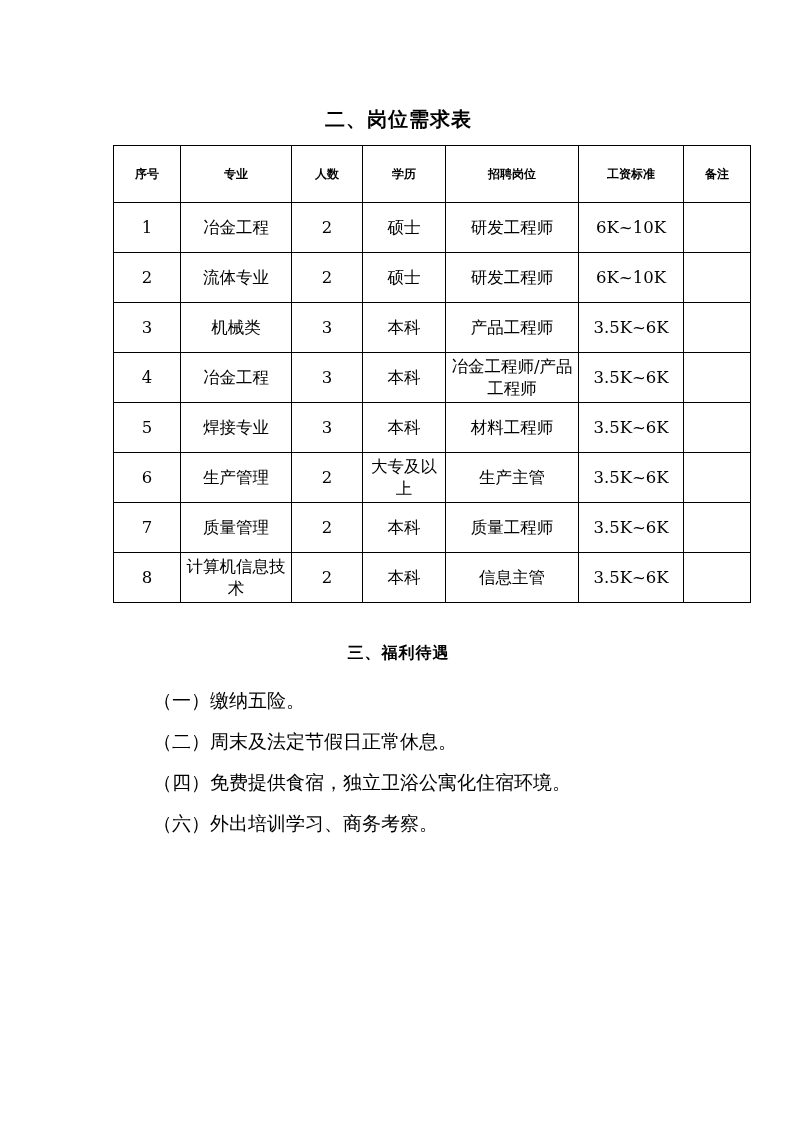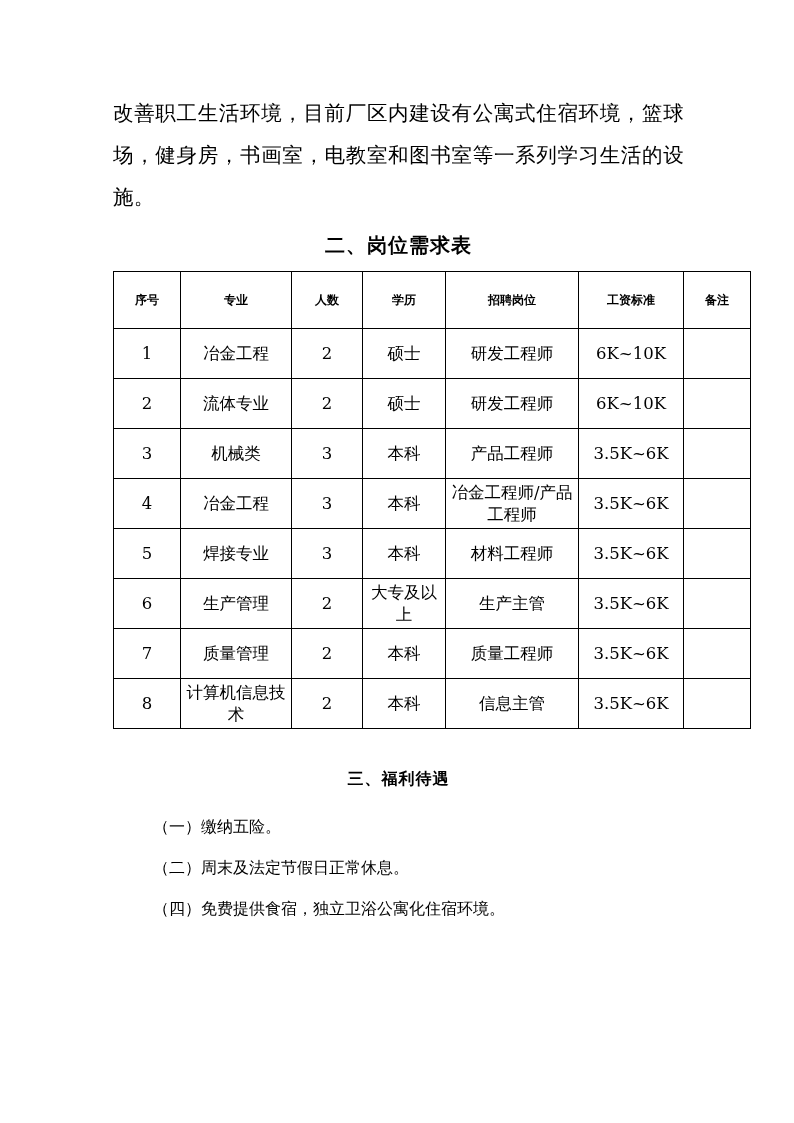--- a/index.html
+++ b/index.html
@@ -68,32 +68,31 @@
   .col-remark { width: 62px; }
   .two-line { line-height: 21px; margin-top: 43px; }
   .benefits-title {
     text-align: center;
     font-size: 16px;
     font-weight: bold;
     margin: 40px 0 16px 0;
     letter-spacing: 1px;
   }
   .benefit-item {
-    font-size: 16px;
+    font-size: 19px;
     line-height: 41px;
     margin: 0;
     padding-left: 40px;
   }
 </style>
 </head>
 <body>
 
 <div class="page">
 
-  <p class="para">改善职工生活环境，目前厂区内建设有公寓式住宿环境，篮球场，健身房，书画室，电教室和图书室等一系列学习生活的设施。</p>
 
   <div class="section-title">二、岗位需求表</div>
 
   <table class="jobs">
     <thead>
       <tr>
         <td class="col-no">序号</td>
         <td class="col-major">专业</td>
         <td class="col-num">人数</td>
         <td class="col-edu">学历</td>
@@ -176,14 +175,15 @@
         <td></td>
       </tr>
     </tbody>
   </table>
 
   <div class="benefits-title">三、福利待遇</div>
 
   <p class="benefit-item">（一）缴纳五险。</p>
   <p class="benefit-item">（二）周末及法定节假日正常休息。</p>
   <p class="benefit-item">（四）免费提供食宿，独立卫浴公寓化住宿环境。</p>
+  <p class="benefit-item">（六）外出培训学习、商务考察。</p>
 
 </div>
 
 </body></html>

